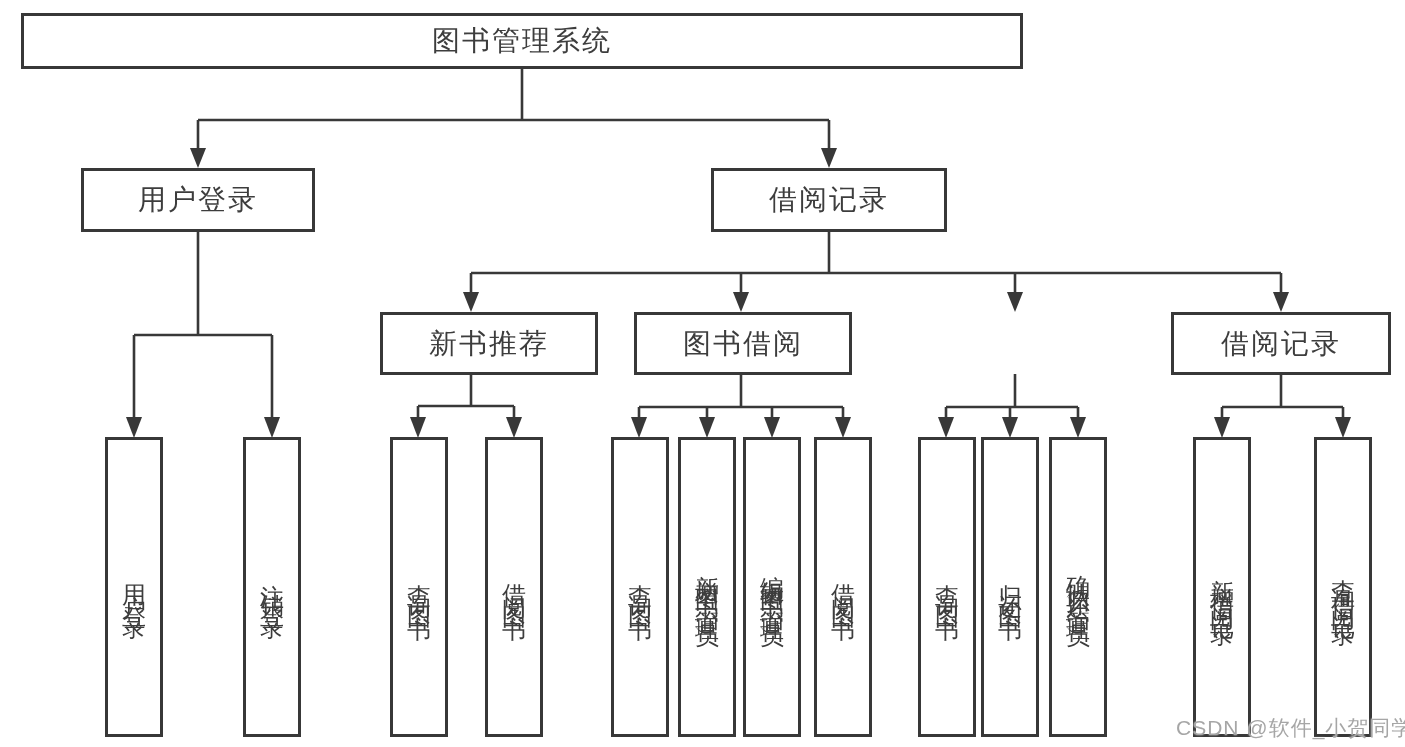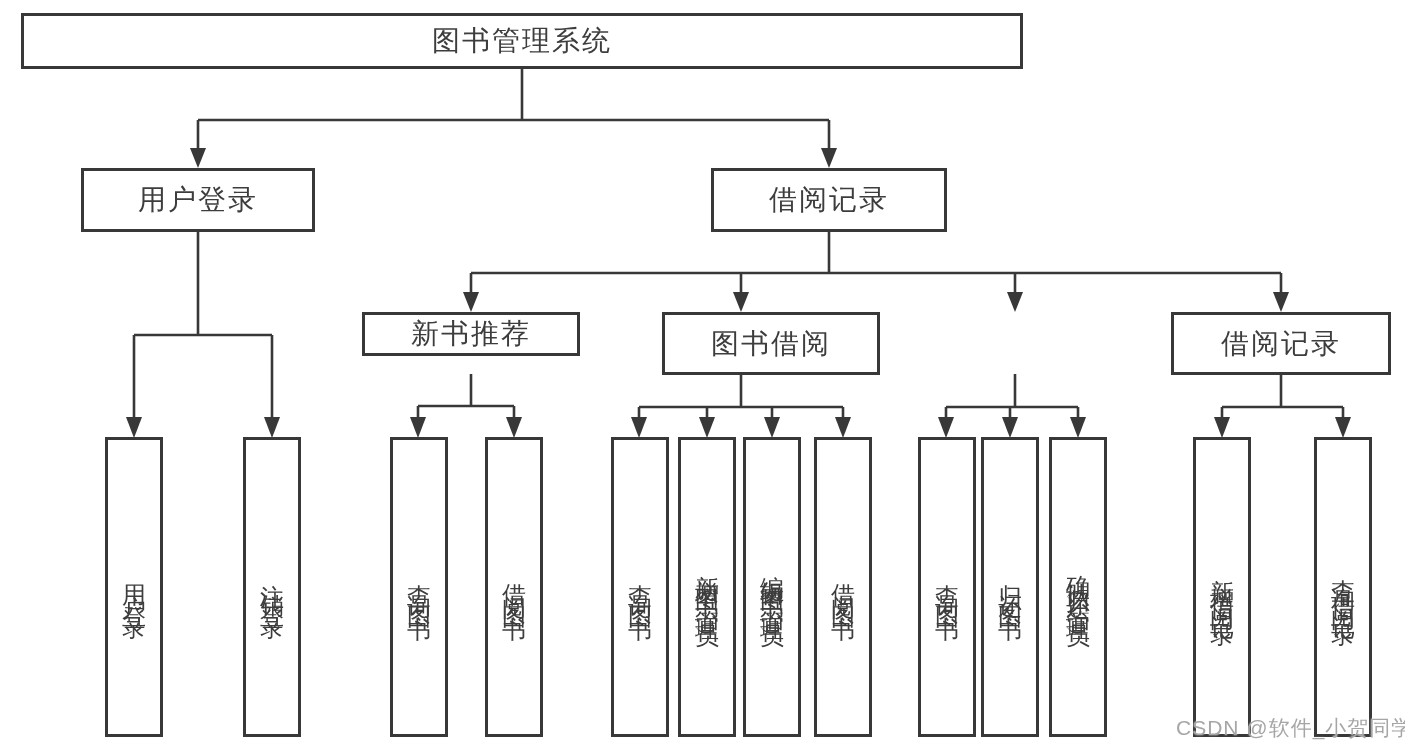--- a/index.html
+++ b/index.html
@@ -99,24 +99,24 @@
     <span class="h-label">图书管理系统</span>
   </div>
 
   <div class="box" style="left:81px;top:168px;width:234px;height:64px">
     <span class="h-label">用户登录</span>
   </div>
   <div class="box" style="left:711px;top:168px;width:236px;height:64px">
     <span class="h-label">借阅记录</span>
   </div>
 
-  <div class="box" style="left:362px;top:312px;width:218px;height:44px">
+  <div class="box" style="left:380px;top:312px;width:218px;height:63px">
     <span class="h-label">新书推荐</span>
   </div>
-  <div class="box" style="left:662px;top:312px;width:218px;height:63px">
+  <div class="box" style="left:634px;top:312px;width:218px;height:63px">
     <span class="h-label">图书借阅</span>
   </div>
   <div class="box" style="left:1171px;top:312px;width:220px;height:63px">
     <span class="h-label">借阅记录</span>
   </div>
 
   <div class="box" style="left:105px;top:437px;width:58px;height:300px">
     <span class="vt ls4">用户登录</span>
   </div>
   <div class="box" style="left:243px;top:437px;width:58px;height:300px">

